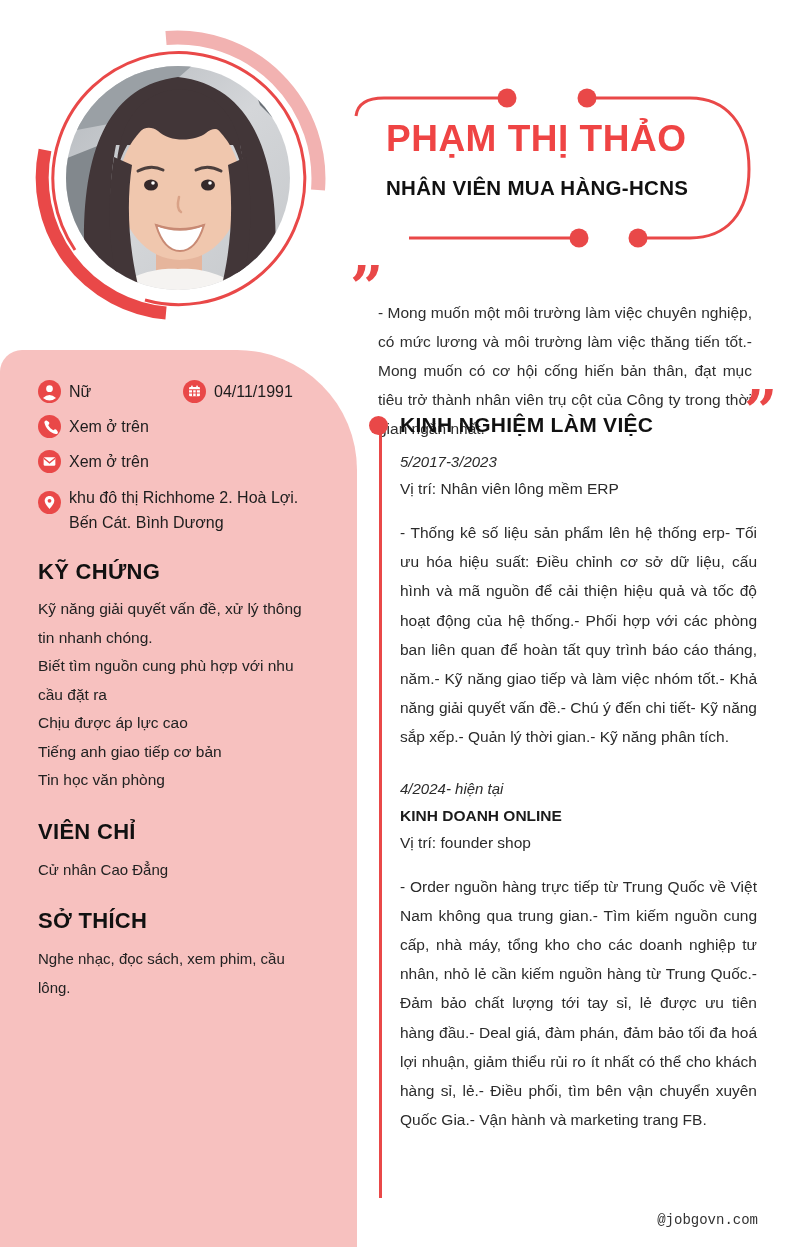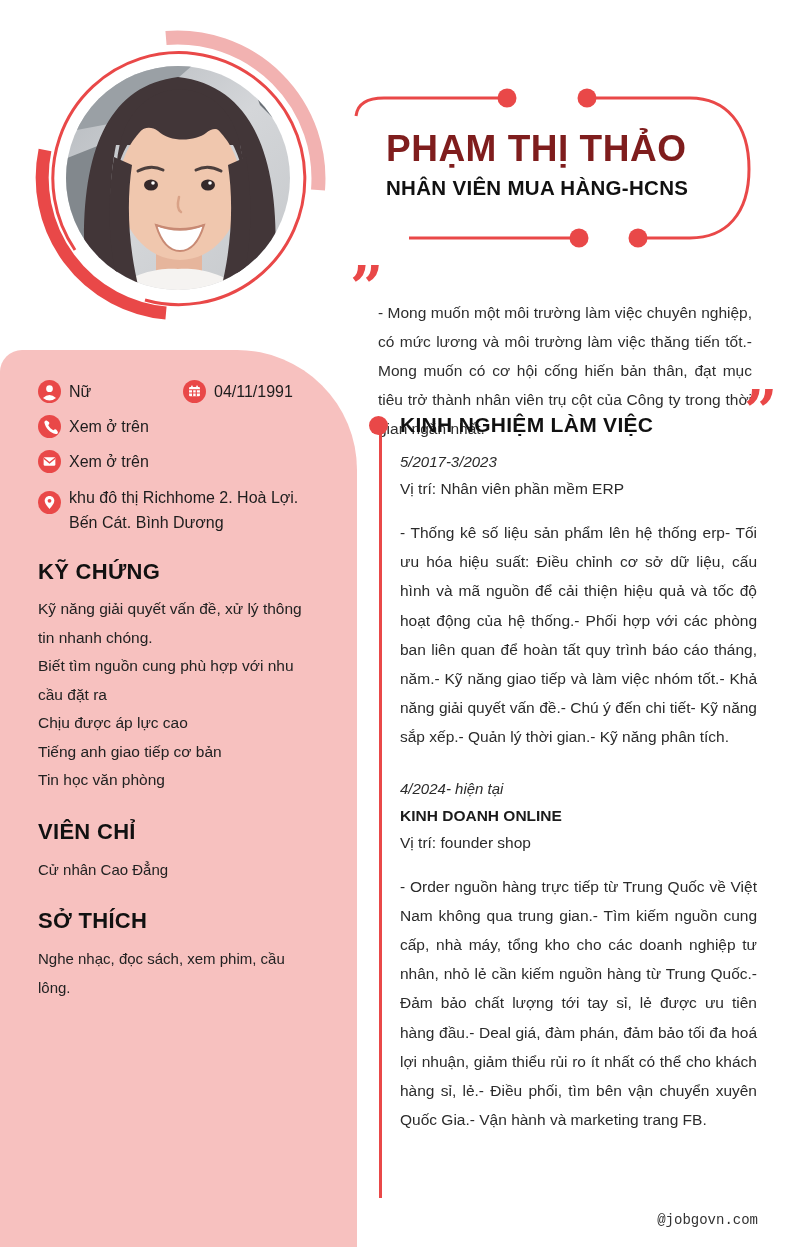--- a/index.html
+++ b/index.html
@@ -5,21 +5,21 @@
   * { margin:0; padding:0; box-sizing:border-box; }
   html,body { background:#ffffff; }
   body { font-family:"Liberation Sans","DejaVu Sans",sans-serif; color:#2b2b2b; }
   .page { position:relative; width:790px; height:1247px; background:#fff; overflow:hidden; margin:0 auto; }
 
   
   .photo-svg { position:absolute; left:10px; top:25px; width:340px; height:320px; }
 
   
   .bracket-svg { position:absolute; left:348px; top:88px; width:412px; height:162px; }
-  .name { position:absolute; left:386px; top:128px; font-size:37px; font-weight:700; color:#7f1d1d; letter-spacing:.5px; }
+  .name { position:absolute; left:386px; top:118px; font-size:37px; font-weight:700; color:#ef4444; letter-spacing:.5px; }
   .job-title { position:absolute; left:386px; top:176px; font-size:20.5px; font-weight:700; color:#111; letter-spacing:.3px; }
 
   
   .quote-mark { position:absolute; font-family:"DejaVu Serif",serif; font-weight:700; color:#e94848; font-size:58px; line-height:30px; letter-spacing:-4px; }
   .quote-open { left:350px; top:272px; }
   .quote-close { left:744px; top:396px; }
   .objective { position:absolute; left:378px; top:298px; width:374px; font-size:15.5px; line-height:29px; color:#2e2e2e; text-align:justify; }
 
   
   .sidebar { position:absolute; left:0; top:350px; width:357px; height:1051px; background:#f7c1bf; border-radius:22px 120px 0 0; padding:30px 36px 0 38px; }
@@ -194,21 +194,21 @@
 
 
     <section class="section">
       <h3 class="sec-heading">
         <span class="tl-dot"></span>
         <span>KINH NGHIỆM LÀM VIỆC</span>
       </h3>
 
       <div class="job">
         <p class="period">5/2017-3/2023</p>
-        <p class="line">Vị trí: Nhân viên phần mềm ERP</p>
+        <p class="line">Vị trí: Nhân viên lông mềm ERP</p>
         <p class="desc">- Thống kê số liệu sản phẩm lên hệ thống erp- Tối ưu hóa hiệu suất: Điều chỉnh cơ sở dữ liệu, cấu hình và mã nguồn để cải thiện hiệu quả và tốc độ hoạt động của hệ thống.- Phối hợp với các phòng ban liên quan để hoàn tất quy trình báo cáo tháng, năm.- Kỹ năng giao tiếp và làm việc nhóm tốt.- Khả năng giải quyết vấn đề.- Chú ý đến chi tiết- Kỹ năng sắp xếp.- Quản lý thời gian.- Kỹ năng phân tích.</p>
       </div>
 
       <div class="job">
         <p class="period">4/2024- hiện tại</p>
         <p class="org">KINH DOANH ONLINE</p>
         <p class="line">Vị trí: founder shop</p>
         <p class="desc">- Order nguồn hàng trực tiếp từ Trung Quốc về Việt Nam không qua trung gian.- Tìm kiếm nguồn cung cấp, nhà máy, tổng kho cho các doanh nghiệp tư nhân, nhỏ lẻ cần kiếm nguồn hàng từ Trung Quốc.- Đảm bảo chất lượng tới tay sỉ, lẻ được ưu tiên hàng đầu.- Deal giá, đàm phán, đảm bảo tối đa hoá lợi nhuận, giảm thiểu rủi ro ít nhất có thể cho khách hàng sỉ, lẻ.- Điều phối, tìm bên vận chuyển xuyên Quốc Gia.- Vận hành và marketing trang FB.</p>
       </div>
     </section>

